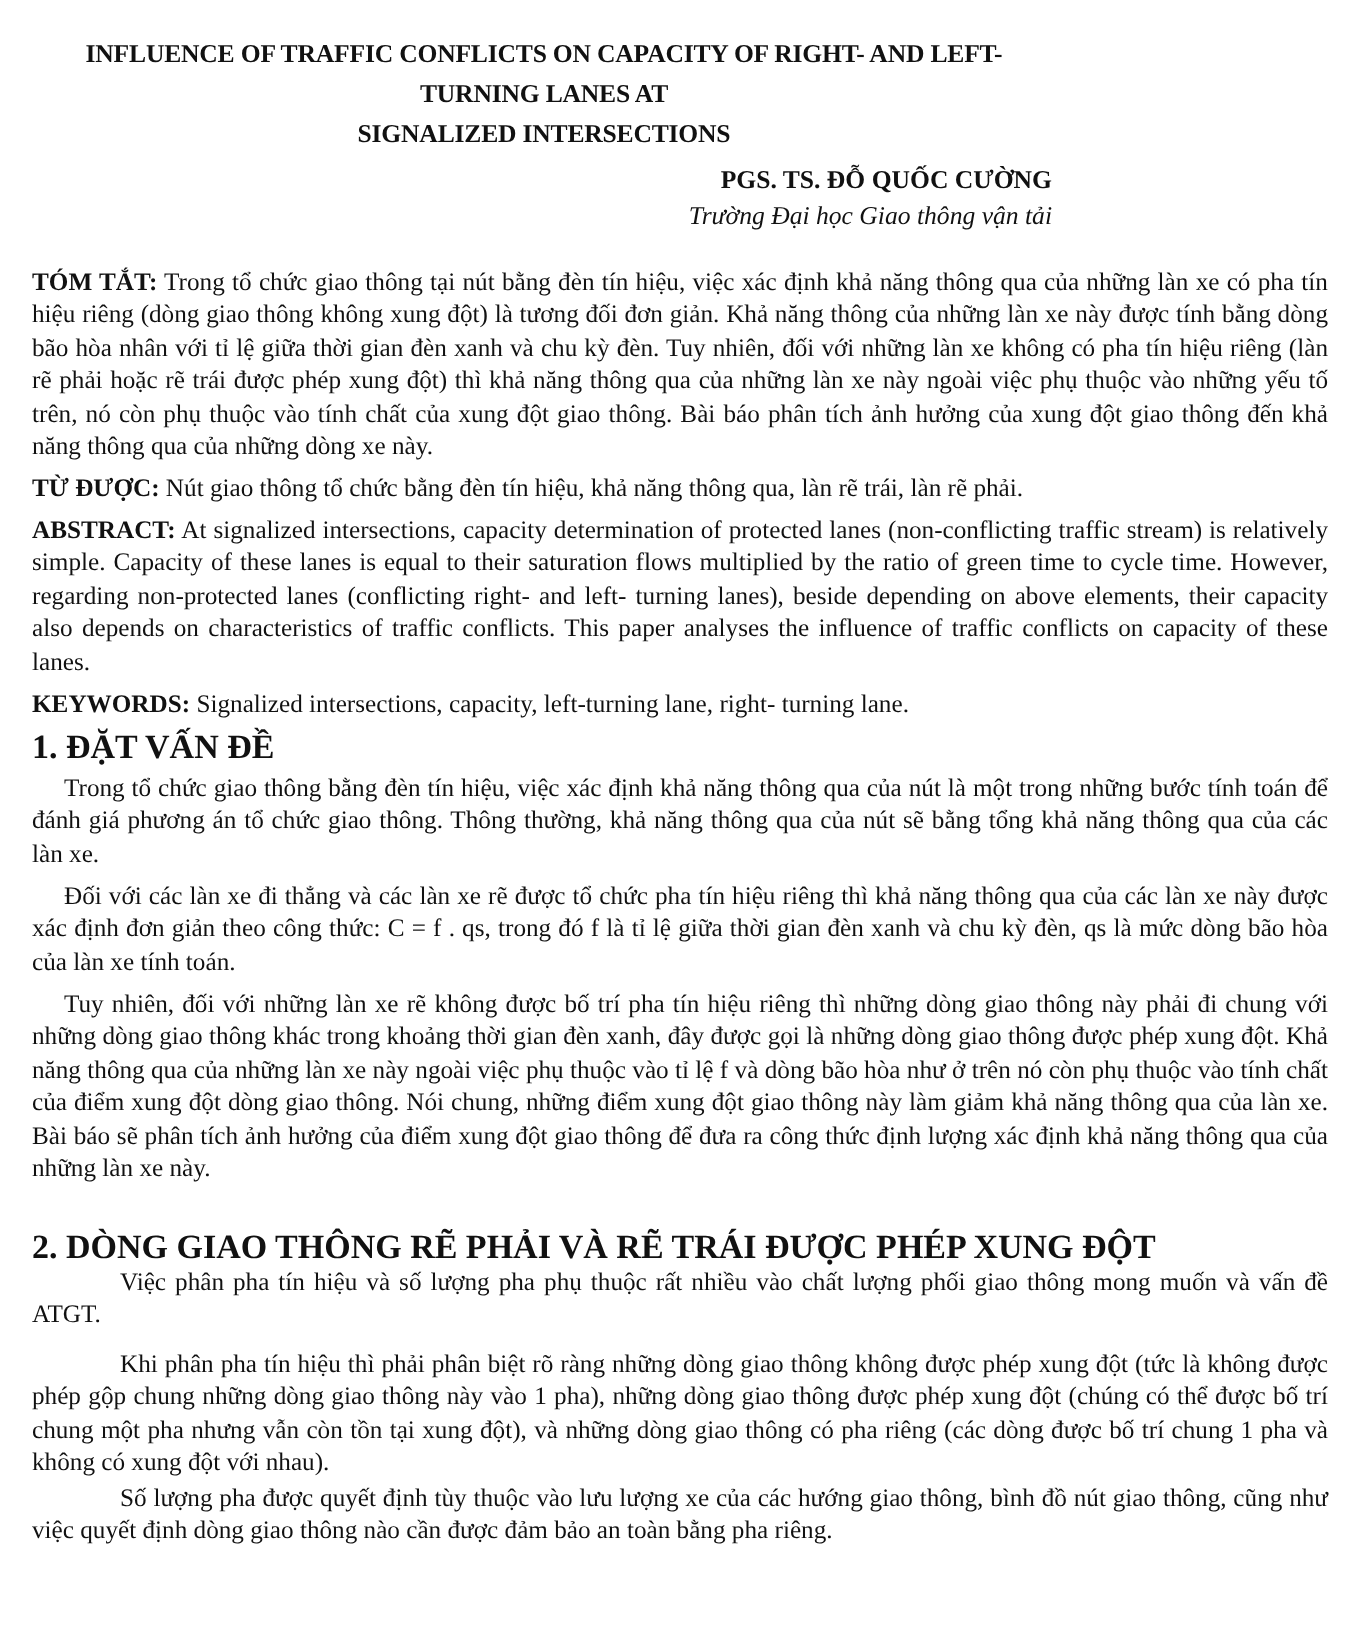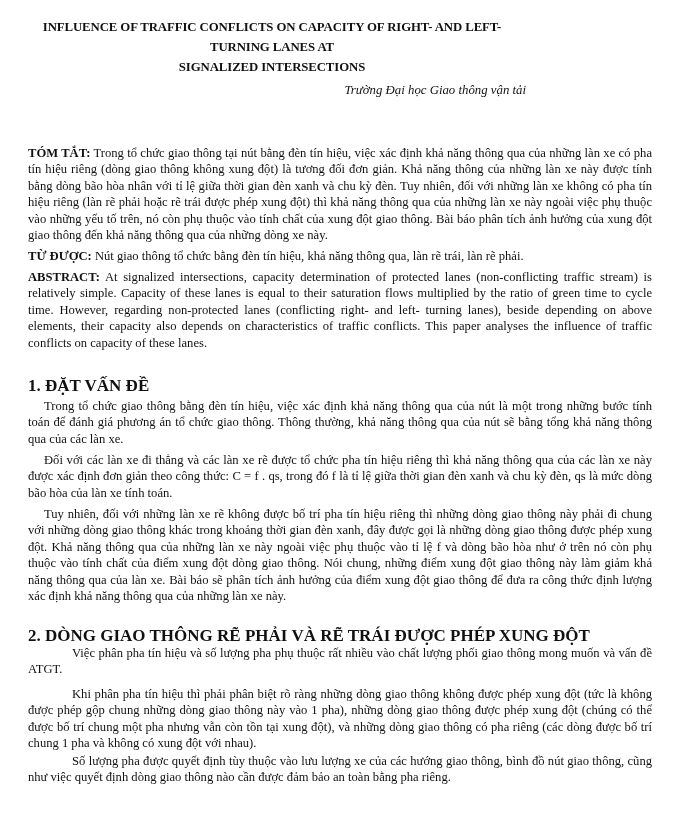--- a/index.html
+++ b/index.html
@@ -17,50 +17,54 @@
     letter-spacing: -0.1px;
   }
   .author {
     position: absolute; right: 18px; top: 81px; text-align: right;
   }
   .author .name { font-weight: bold; font-size: 12.8px; line-height: 18px; }
   .author .aff { font-style: italic; font-size: 12.8px; line-height: 18px; }
   .block { position: absolute; left: 16px; width: 648px; text-align: justify; }
   .label { font-weight: bold; }
   .h { font-weight: bold; font-size: 17px; }
-  p { margin: 12px; }
+  p { margin: 0; }
   .ind { text-indent: 16px; }
   .ind2 { text-indent: 44px; }
 </style>
 </head>
 <body>
 
 <div class="page">
 
   <div class="title">
     <div>INFLUENCE OF TRAFFIC CONFLICTS ON CAPACITY OF RIGHT- AND LEFT-TURNING LANES AT</div>
     <div>SIGNALIZED INTERSECTIONS</div>
   </div>
 
   <div class="author">
+    <div class="name">PGS. TS. ĐỖ QUỐC CƯỜNG</div>
     <div class="aff">Trường Đại học Giao thông vận tải</div>
   </div>
 
   <div class="block" style="top:133px;">
     <p><span class="label">TÓM TẮT:</span><span> Trong tổ chức giao thông tại nút bằng đèn tín hiệu, việc xác định khả năng thông qua của những làn xe có pha tín hiệu riêng (dòng giao thông không xung đột) là tương đối đơn giản. Khả năng thông của những làn xe này được tính bằng dòng bão hòa nhân với tỉ lệ giữa thời gian đèn xanh và chu kỳ đèn. Tuy nhiên, đối với những làn xe không có pha tín hiệu riêng (làn rẽ phải hoặc rẽ trái được phép xung đột) thì khả năng thông qua của những làn xe này ngoài việc phụ thuộc vào những yếu tố trên, nó còn phụ thuộc vào tính chất của xung đột giao thông. Bài báo phân tích ảnh hưởng của xung đột giao thông đến khả năng thông qua của những dòng xe này.</span></p>
   </div>
 
   <div class="block" style="top:236px;">
     <p><span class="label">TỪ ĐƯỢC:</span><span> Nút giao thông tổ chức bằng đèn tín hiệu, khả năng thông qua, làn rẽ trái, làn rẽ phải.</span></p>
   </div>
 
   <div class="block" style="top:257px;">
     <p><span class="label">ABSTRACT:</span><span> At signalized intersections, capacity determination of protected lanes (non-conflicting traffic stream) is relatively simple. Capacity of these lanes is equal to their saturation flows multiplied by the ratio of green time to cycle time. However, regarding non-protected lanes (conflicting right- and left- turning lanes), beside depending on above elements, their capacity also depends on characteristics of traffic conflicts. This paper analyses the influence of traffic conflicts on capacity of these lanes.</span></p>
   </div>
 
+  <div class="block" style="top:344px;">
+    <p><span class="label">KEYWORDS:</span><span> Signalized intersections, capacity, left-turning lane, right- turning lane.</span></p>
+  </div>
 
   <div class="block" style="top:366px;">
     <p class="h">1. ĐẶT VẤN ĐỀ</p>
   </div>
 
   <div class="block" style="top:386px;">
     <p class="ind">Trong tổ chức giao thông bằng đèn tín hiệu, việc xác định khả năng thông qua của nút là một trong những bước tính toán để đánh giá phương án tổ chức giao thông. Thông thường, khả năng thông qua của nút sẽ bằng tổng khả năng thông qua của các làn xe.</p>
   </div>
   <div class="block" style="top:440px;">
     <p class="ind">Đối với các làn xe đi thẳng và các làn xe rẽ được tổ chức pha tín hiệu riêng thì khả năng thông qua của các làn xe này được xác định đơn giản theo công thức: C = f . qs, trong đó f là tỉ lệ giữa thời gian đèn xanh và chu kỳ đèn, qs là mức dòng bão hòa của làn xe tính toán.</p>

